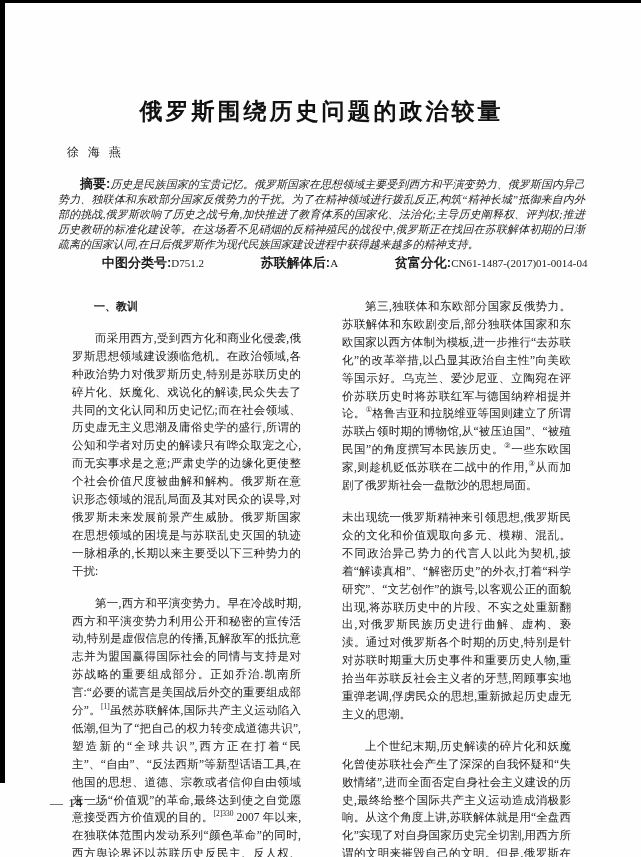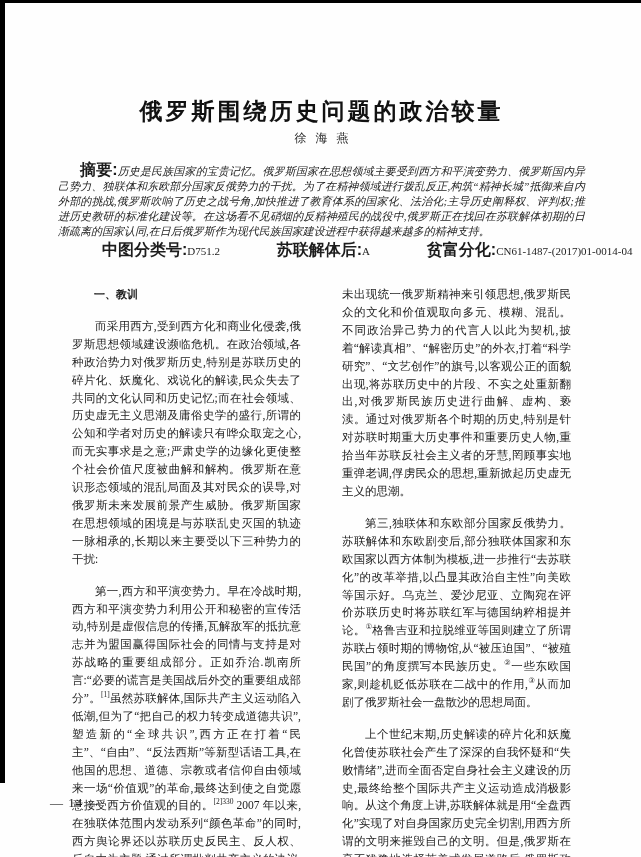--- a/index.html
+++ b/index.html
@@ -16,34 +16,33 @@
   .content{position:absolute;left:58px;right:56px;top:0;}
   .article-title{
     margin:96px 0 0 0;
     text-align:center;
     font-size:23px;
     font-weight:bold;
     letter-spacing:3px;
     color:#111;
   }
   .author{
-    text-align:center;
-    margin-top:3px;
+    margin-top:17px;
     font-size:12px;
     letter-spacing:9px;
     text-indent:9px; 
   }
   .abstract{
     margin-top:15px;
     font-size:11px;
     line-height:15px;
     text-align:justify;
     text-indent:2em;
   }
-  .label{font-weight:bold;font-style:normal;font-family:"Liberation Sans","DejaVu Sans",sans-serif;font-size:16px;}
+  .label{font-weight:bold;font-style:normal;font-family:"Liberation Sans","DejaVu Sans",sans-serif;font-size:13px;}
   .abs-text,.kw-text{font-style:italic;}
   .keywords{
     font-size:11px;line-height:15px;margin-top:1px;text-indent:2em;
   }
   .meta-line{
     font-size:11px;line-height:15px;margin-top:3px;text-indent:2em;
     white-space:nowrap;
   }
   .meta-item{display:inline-block;}
   .meta-item + .meta-item{margin-left:32px;}
@@ -88,21 +87,21 @@
     </div>
 
     <div class="columns">
       <div class="col" id="col-left">
           <p class="body-heading"><span>一、教训</span></p>
           <p class="body-para"><span>而采用西方,受到西方化和商业化侵袭,俄罗斯思想领域建设濒临危机。在政治领域,各种政治势力对俄罗斯历史,特别是苏联历史的碎片化、妖魔化、戏说化的解读,民众失去了共同的文化认同和历史记忆;而在社会领域、历史虚无主义思潮及庸俗史学的盛行,所谓的公知和学者对历史的解读只有哗众取宠之心,而无实事求是之意;严肃史学的边缘化更使整个社会价值尺度被曲解和解构。俄罗斯在意识形态领域的混乱局面及其对民众的误导,对俄罗斯未来发展前景产生威胁。俄罗斯国家在思想领域的困境是与苏联乱史灭国的轨迹一脉相承的,长期以来主要受以下三种势力的干扰:</span></p>
           <p class="body-para"><span>第一,西方和平演变势力。早在冷战时期,西方和平演变势力利用公开和秘密的宣传活动,特别是虚假信息的传播,瓦解敌军的抵抗意志并为盟国赢得国际社会的同情与支持是对苏战略的重要组成部分。正如乔治.凯南所言:“必要的谎言是美国战后外交的重要组成部分”。</span><sup>[1]</sup><span>虽然苏联解体,国际共产主义运动陷入低潮,但为了“把自己的权力转变成道德共识”,塑造新的“全球共识”,西方正在打着“民主”、“自由”、“反法西斯”等新型话语工具,在他国的思想、道德、宗教或者信仰自由领域来一场“价值观”的革命,最终达到使之自觉愿意接受西方价值观的目的。</span><sup>[2]330</sup><span> 2007 年以来,在独联体范围内发动系列“颜色革命”的同时,西方舆论界还以苏联历史反民主、反人权、反自由为主题,通过所谓批判共产主义的决议,设立共产主义受害者纪念碑,支持格鲁吉亚设立苏联恐怖博物馆等举措,在国际上给俄罗斯营造强大的国际舆论的压力。</span></p>
           <p class="body-para"><span>第二,俄罗斯国内异己势力。主要包括政界的一些反对派和自由派政治家。苏联解体后,意识形态领域尚</span></p>
         </div>
       <div class="col" id="col-right">
+          <p class="body-para"><span>第三,独联体和东欧部分国家反俄势力。苏联解体和东欧剧变后,部分独联体国家和东欧国家以西方体制为模板,进一步推行“去苏联化”的改革举措,以凸显其政治自主性”向美欧等国示好。乌克兰、爱沙尼亚、立陶宛在评价苏联历史时将苏联红军与德国纳粹相提并论。</span><sup>①</sup><span>格鲁吉亚和拉脱维亚等国则建立了所谓苏联占领时期的博物馆,从“被压迫国”、“被殖民国”的角度撰写本民族历史。</span><sup>②</sup><span>一些东欧国家,则趁机贬低苏联在二战中的作用,</span><sup>③</sup><span>从而加剧了俄罗斯社会一盘散沙的思想局面。</span></p>
           <p class="body-para noindent"><span>未出现统一俄罗斯精神来引领思想,俄罗斯民众的文化和价值观取向多元、模糊、混乱。不同政治异己势力的代言人以此为契机,披着“解读真相”、“解密历史”的外衣,打着“科学研究”、“文艺创作”的旗号,以客观公正的面貌出现,将苏联历史中的片段、不实之处重新翻出,对俄罗斯民族历史进行曲解、虚构、亵渎。通过对俄罗斯各个时期的历史,特别是针对苏联时期重大历史事件和重要历史人物,重拾当年苏联反社会主义者的牙慧,罔顾事实地重弹老调,俘虏民众的思想,重新掀起历史虚无主义的思潮。</span></p>
-          <p class="body-para"><span>第三,独联体和东欧部分国家反俄势力。苏联解体和东欧剧变后,部分独联体国家和东欧国家以西方体制为模板,进一步推行“去苏联化”的改革举措,以凸显其政治自主性”向美欧等国示好。乌克兰、爱沙尼亚、立陶宛在评价苏联历史时将苏联红军与德国纳粹相提并论。</span><sup>①</sup><span>格鲁吉亚和拉脱维亚等国则建立了所谓苏联占领时期的博物馆,从“被压迫国”、“被殖民国”的角度撰写本民族历史。</span><sup>②</sup><span>一些东欧国家,则趁机贬低苏联在二战中的作用,</span><sup>③</sup><span>从而加剧了俄罗斯社会一盘散沙的思想局面。</span></p>
           <p class="body-para"><span>上个世纪末期,历史解读的碎片化和妖魔化曾使苏联社会产生了深深的自我怀疑和“失败情绪”,进而全面否定自身社会主义建设的历史,最终给整个国际共产主义运动造成消极影响。从这个角度上讲,苏联解体就是用“全盘西化”实现了对自身国家历史完全切割,用西方所谓的文明来摧毁自己的文明。但是,俄罗斯在毫不犹豫地选择英美式发展道路后,俄罗斯政坛也由此成为精英争权夺利的场地,而采用西方 500 天计划改革经济的“药方”,更使整个社会陷入了阶层分裂、贫富分化、社会分崩离析的境地。更令人痛惜的是在思想领域,国家精英甚至产生了“新的国家意识形态,成熟的思想体系</span></p>
         </div>
     </div>
   </div>
 
   <div class="footer">— 14 —</div>
 </div>
 
 </body></html>

